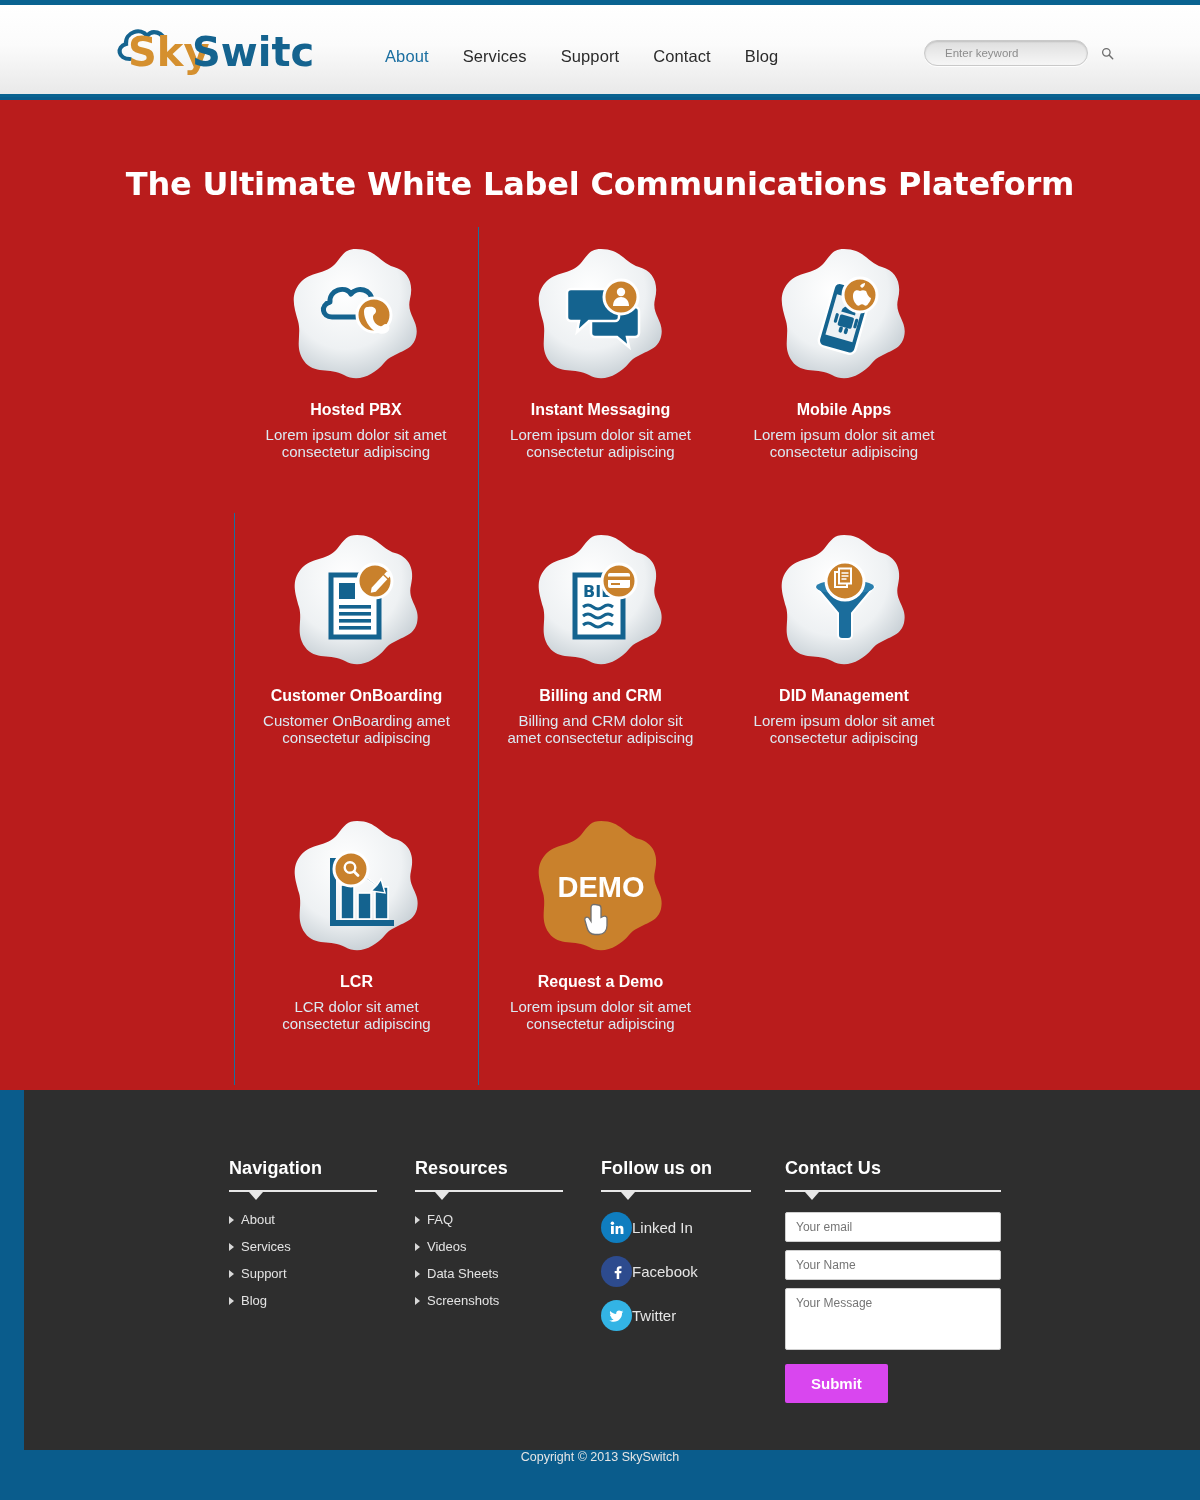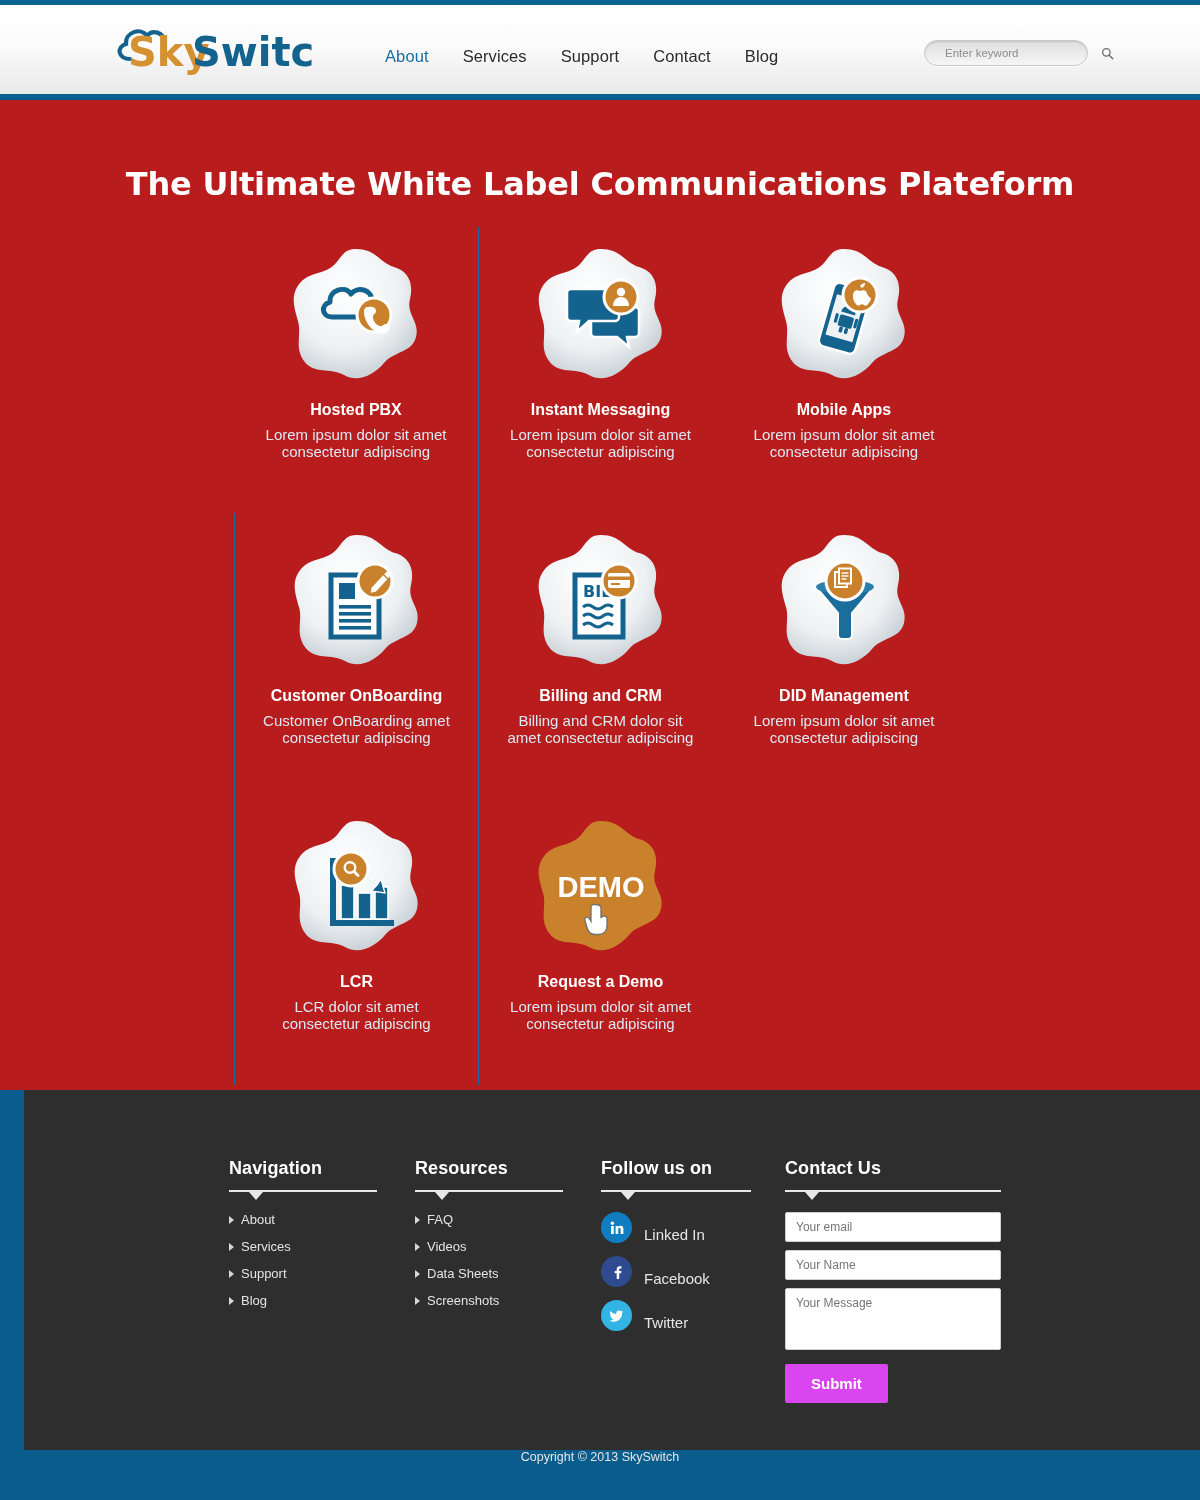--- a/index.html
+++ b/index.html
@@ -131,21 +131,21 @@
   .flink {
     display:flex; align-items:center; gap:7px;
     color:#e3e3e3; font-size:13px; text-decoration:none;
     margin-bottom:12px;
   }
   .flink .tri {
     width:0;height:0;border-left:5px solid #d8d8d8;
     border-top:4px solid transparent;border-bottom:4px solid transparent;
   }
 
-  .soc-row { display:flex; align-items:flex-end; gap:12px; margin-bottom:13px; }
+  .soc-row { display:flex; align-items:center; gap:0; margin-bottom:13px; }
   .soc-ico {
     width:31px;height:31px;border-radius:50%;
     display:flex;align-items:center;justify-content:center;
     color:#fff;font-weight:bold;font-size:15px;
   }
   .soc-label { color:#e6e6e6; font-size:15px; }
 
   .field {
     display:block; width:216px; border:1px solid #cfcfcf; background:#fff;
     font-family:"Liberation Sans", sans-serif;

